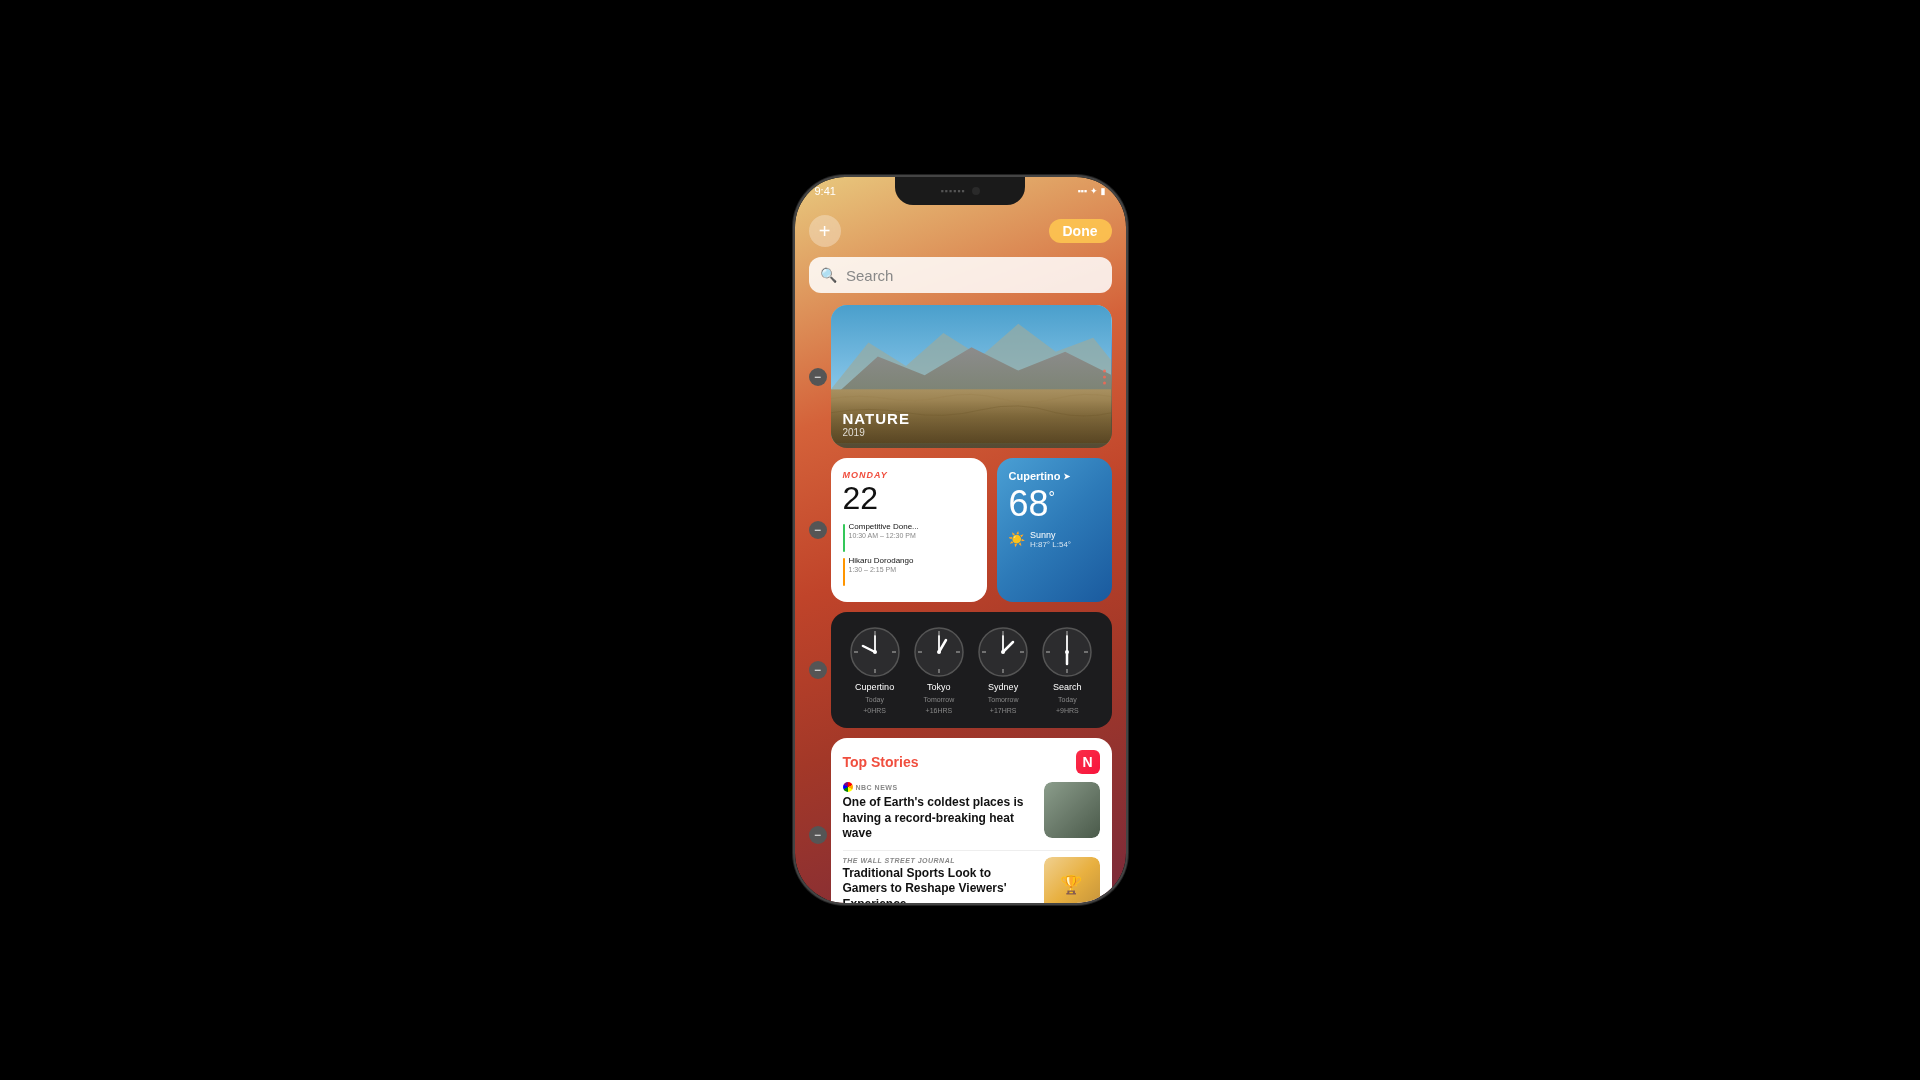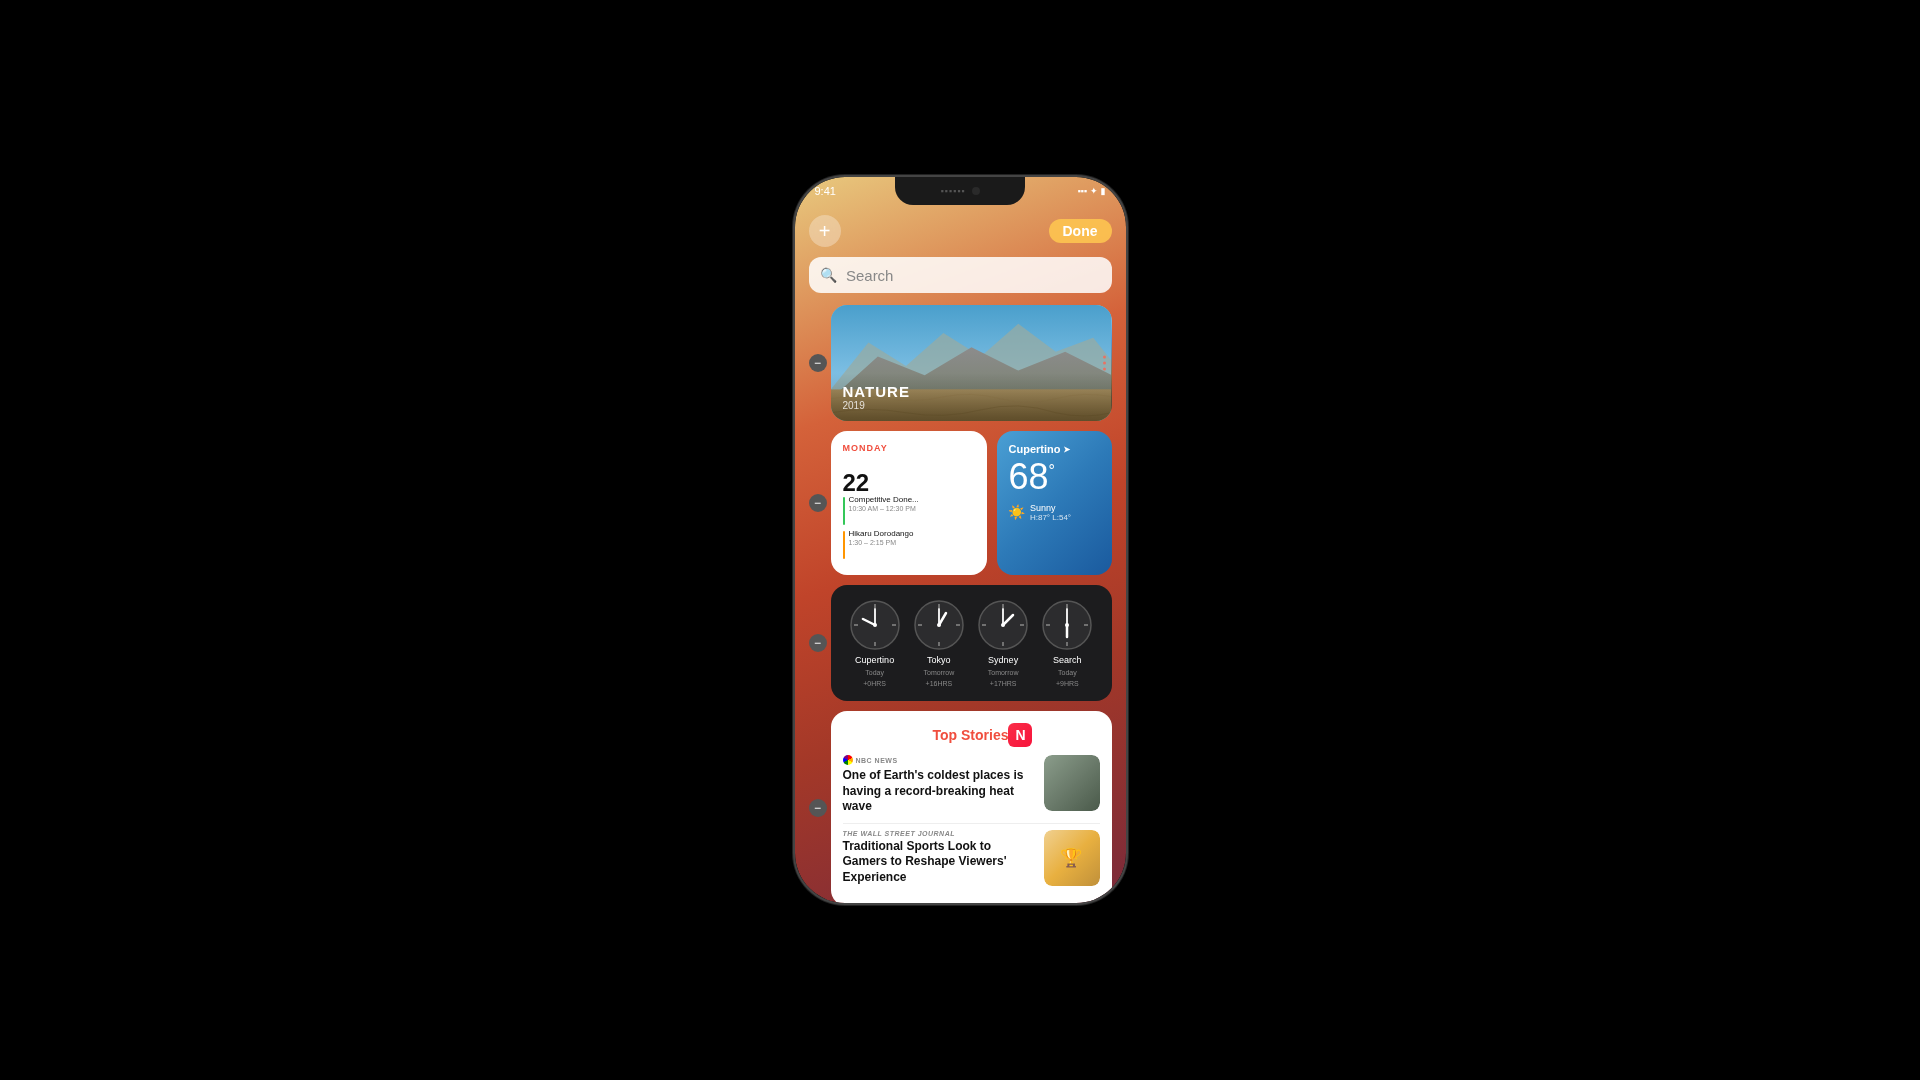--- a/index.html
+++ b/index.html
@@ -186,21 +186,21 @@
     
     .photo-widget-wrapper {
       position: relative;
       margin-bottom: 10px;
       padding-left: 22px;
     }
 
     .photo-widget {
       border-radius: 16px;
       overflow: hidden;
-      height: 116px;
+      height: 143px;
       position: relative;
       background: linear-gradient(180deg, #87CEEB 0%, #5B9BD5 30%, #8B7355 60%, #6B5B3E 80%, #7A6B4A 100%);
     }
 
     .photo-overlay {
       position: absolute;
       bottom: 0;
       left: 0;
       right: 0;
       padding: 10px 12px;
@@ -252,28 +252,30 @@
       border-radius: 16px;
       padding: 12px;
       position: relative;
     }
 
     .cal-day {
       font-size: 9px;
       font-weight: 700;
       color: #f04e3e;
       letter-spacing: 1px;
-      margin-bottom: 18px;
+      margin-bottom: 2px;
+      font-style: italic;
     }
 
     .cal-date {
-      font-size: 24px;
-      font-weight: 700;
+      font-size: 32px;
+      font-weight: 400;
       color: #111;
       line-height: 1;
+      margin-bottom: 8px;
     }
 
     .cal-event {
       display: flex;
       align-items: flex-start;
       gap: 4px;
       margin-bottom: 4px;
     }
 
     .cal-event-dot {
@@ -414,24 +416,23 @@
 
     .news-widget {
       background: #fff;
       border-radius: 16px;
       padding: 12px;
       overflow: hidden;
     }
 
     .news-header {
       display: flex;
-      justify-content: center;
+      justify-content: space-between;
       align-items: center;
       margin-bottom: 8px;
-      margin-left: 23px;
     }
 
     .news-title {
       font-size: 14px;
       font-weight: 700;
       color: #f04e3e;
     }
 
     .news-icon {
       width: 24px;

